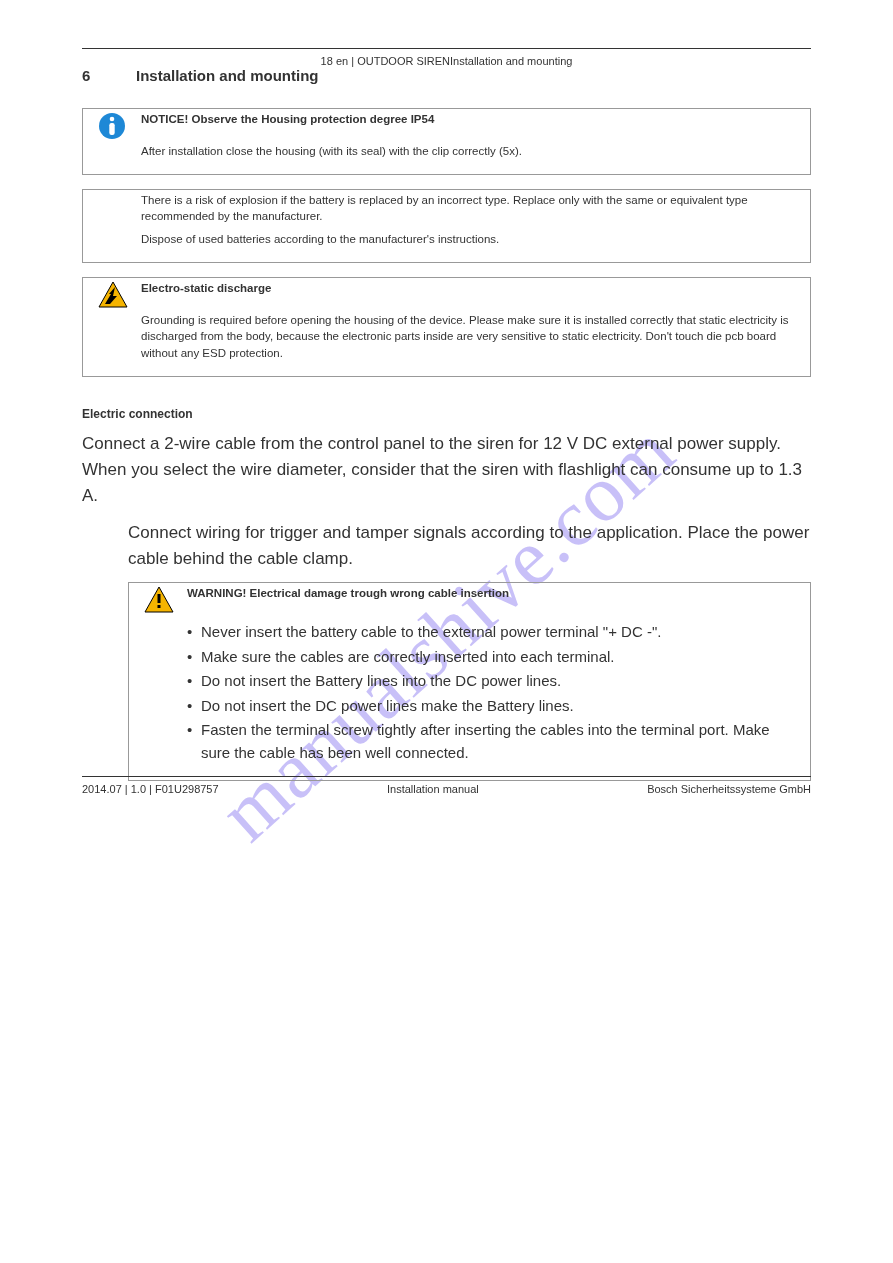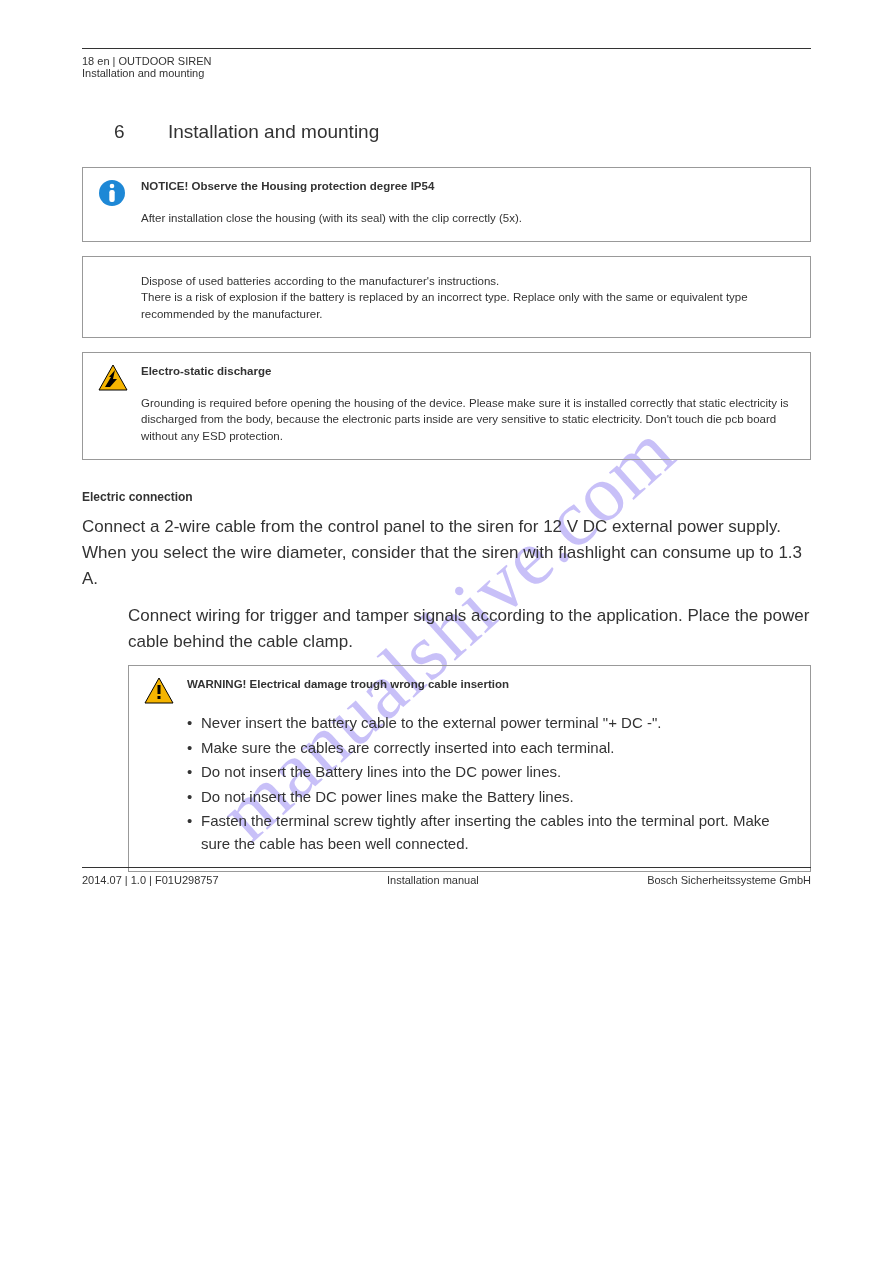--- a/index.html
+++ b/index.html
@@ -32,34 +32,31 @@
     }
     .header-rule {
       border: none;
       border-top: 1px solid #333;
       margin-bottom: 6px;
     }
     .header-row {
       display: flex;
       justify-content: center;
       font-size: 11px;
-      margin-bottom: 42px;
-      flex-direction: column;
     }
     .header-right { font-size: 11px; }
     h1.section-title {
-      font-size: 19px;
-      font-weight: 400;
+      font-size: 15px;
+      font-weight: 700;
       margin-bottom: 24px;
-      margin-left: 32px;
     }
     .section-num { display: inline-block; width: 54px; }
     .notice-box {
       border: 1px solid #999;
-      padding: 10px 14px 14px 14px;
+      padding: 2px 14px 14px 14px;
       margin-bottom: 14px;
       position: relative;
       font-size: 11.5px;
       line-height: 1.45;
     }
     .notice-head {
       display: flex;
       align-items: flex-start;
       margin-bottom: 2px;
     }
@@ -129,22 +126,22 @@
       </div>
       <div>
         <div class="notice-title">NOTICE! Observe the Housing protection degree IP54</div>
       </div>
     </div>
     <div class="notice-body">After installation close the housing (with its seal) with the clip correctly (5x).</div>
   </div>
 
   <div class="notice-box">
     <div class="notice-body">
+      <div>There is a risk of explosion if the battery is replaced by an incorrect type. Replace only with the same or equivalent type recommended by the manufacturer.</div>
       <div style="margin-top:6px;">Dispose of used batteries according to the manufacturer's instructions.</div>
-      <div>There is a risk of explosion if the battery is replaced by an incorrect type. Replace only with the same or equivalent type recommended by the manufacturer.</div>
     </div>
   </div>
 
   <div class="notice-box">
     <div class="notice-head">
       <div class="icon-wrap">
         <svg viewBox="0 0 34 30">
             <polygon points="16,2 30,27 2,27" fill="#f5b400" stroke="#000" stroke-width="1"></polygon>
             <path d="M 8 24 L 14 14 L 12 14 L 18 7 L 16 16 L 20 16 L 13 24 Z" fill="#000"></path>
           </svg>

